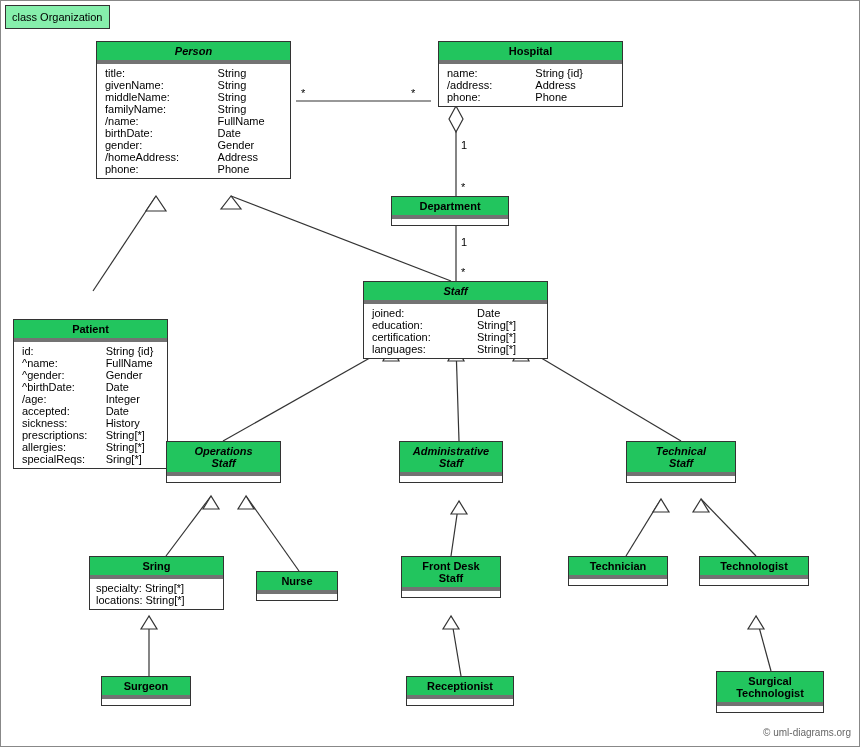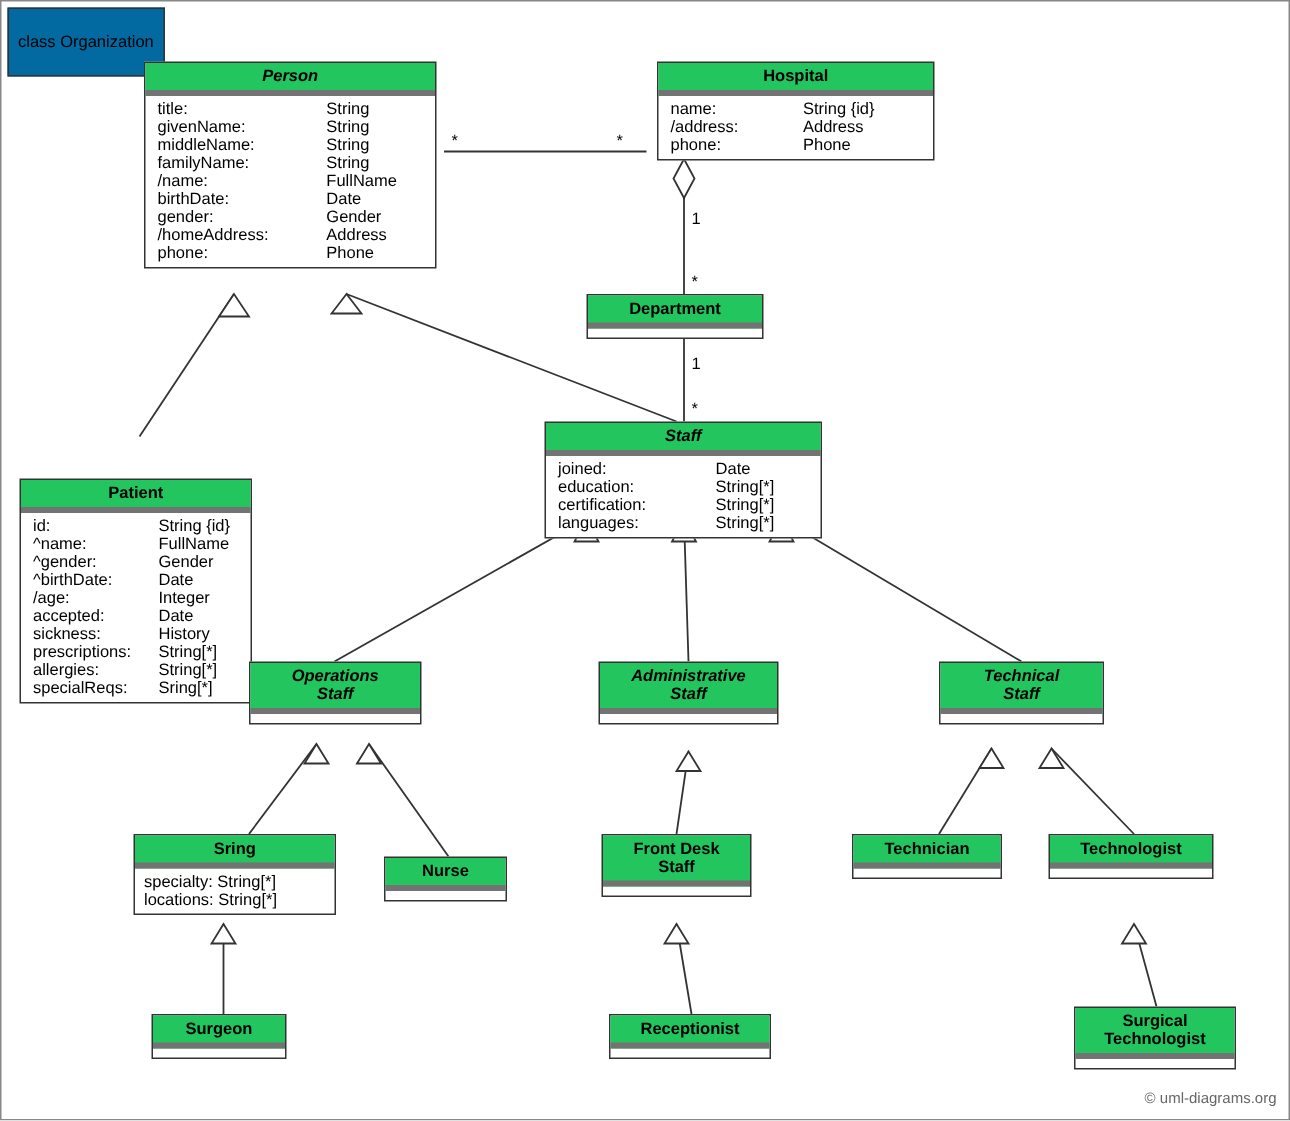--- a/index.html
+++ b/index.html
@@ -17,23 +17,23 @@
       height: 747px;
       position: relative;
       border: 1px solid #888;
       background: #fff;
     }
     .frame-label {
       position: absolute;
       top: 4px;
       left: 4px;
       border: 1px solid #333;
-      padding: 16px 6px;
+      padding: 5px 6px;
       font-size: 11px;
-      background: #0369a1;
+      background: #86efac;
     }
     .uml-class {
       position: absolute;
       border: 1px solid #333;
       background: #fff;
       text-align: left;
     }
     .uml-class-header {
       border-bottom: 4px solid #737373;
       padding: 3px 6px;
@@ -296,21 +296,21 @@
       </tbody>
         </table>
     </div>
   </div>
 
   <div class="uml-class" style="left:165px; top:440px; width:115px;">
     <div class="uml-class-header italic">Operations<br>Staff</div>
     <div class="uml-class-body" style="height:4px;"></div>
   </div>
 
-  <div class="uml-class" style="left:398px; top:440px; width:120px;">
+  <div class="uml-class" style="left:398px; top:440px; width:104px;">
     <div class="uml-class-header italic">Administrative<br>Staff</div>
     <div class="uml-class-body" style="height:4px;"></div>
   </div>
 
   <div class="uml-class" style="left:625px; top:440px; width:110px;">
     <div class="uml-class-header italic">Technical<br>Staff</div>
     <div class="uml-class-body" style="height:4px;"></div>
   </div>
 
   <div class="uml-class" style="left:88px; top:555px; width:135px;">

